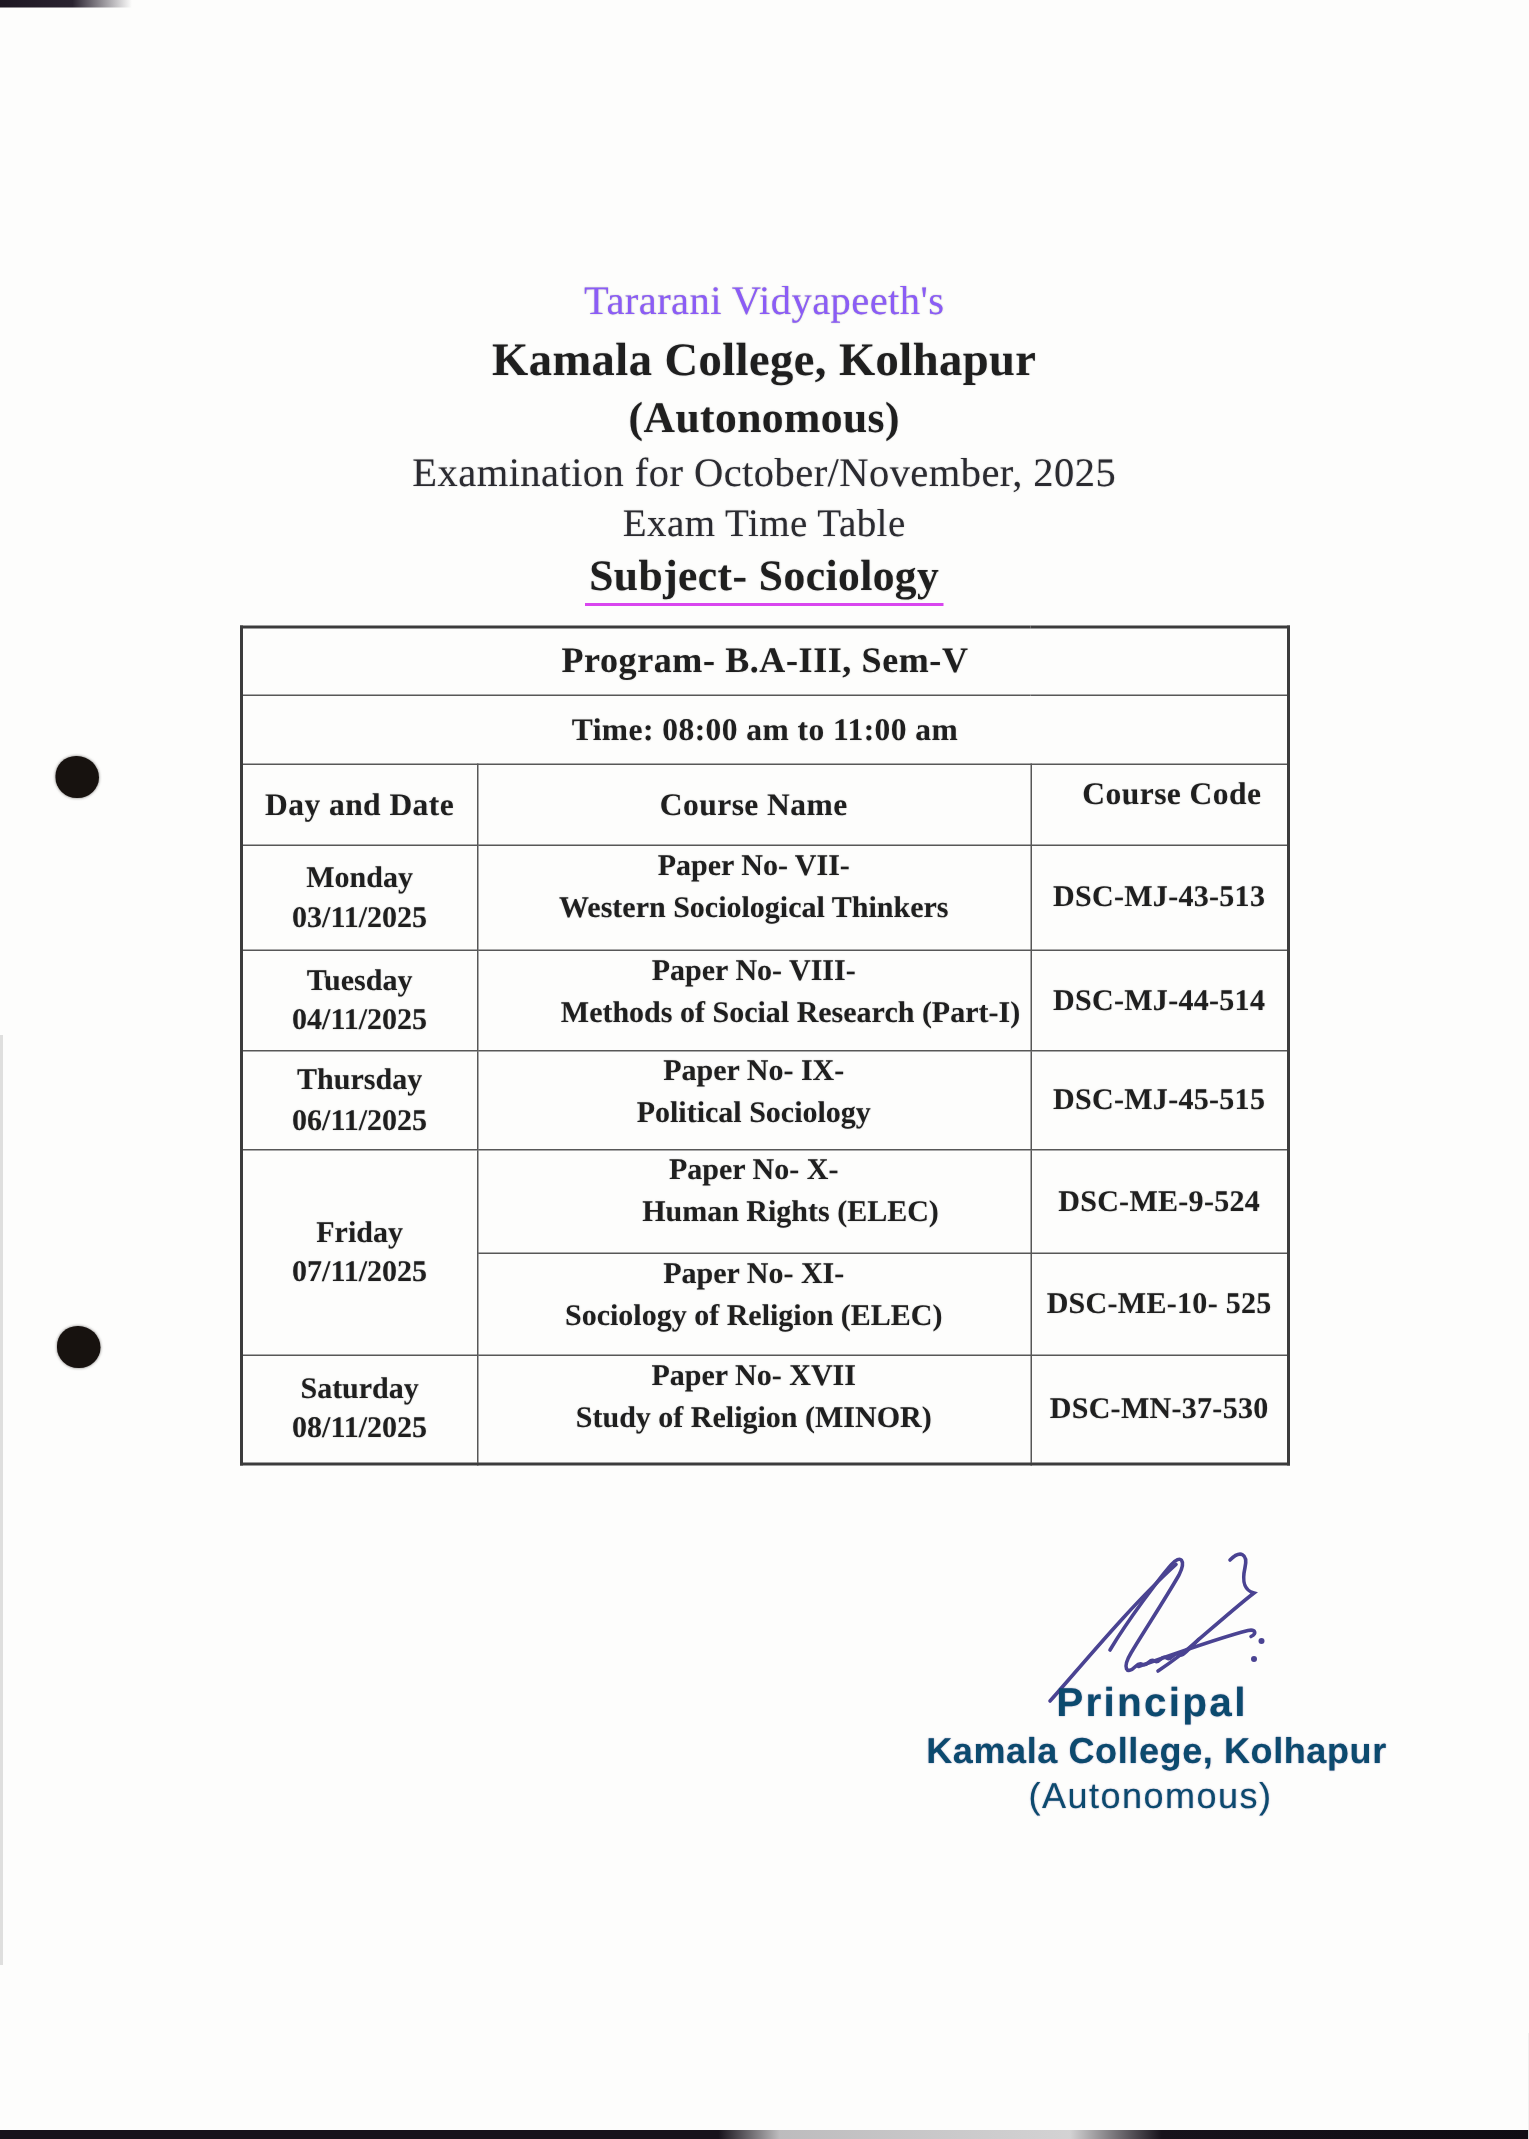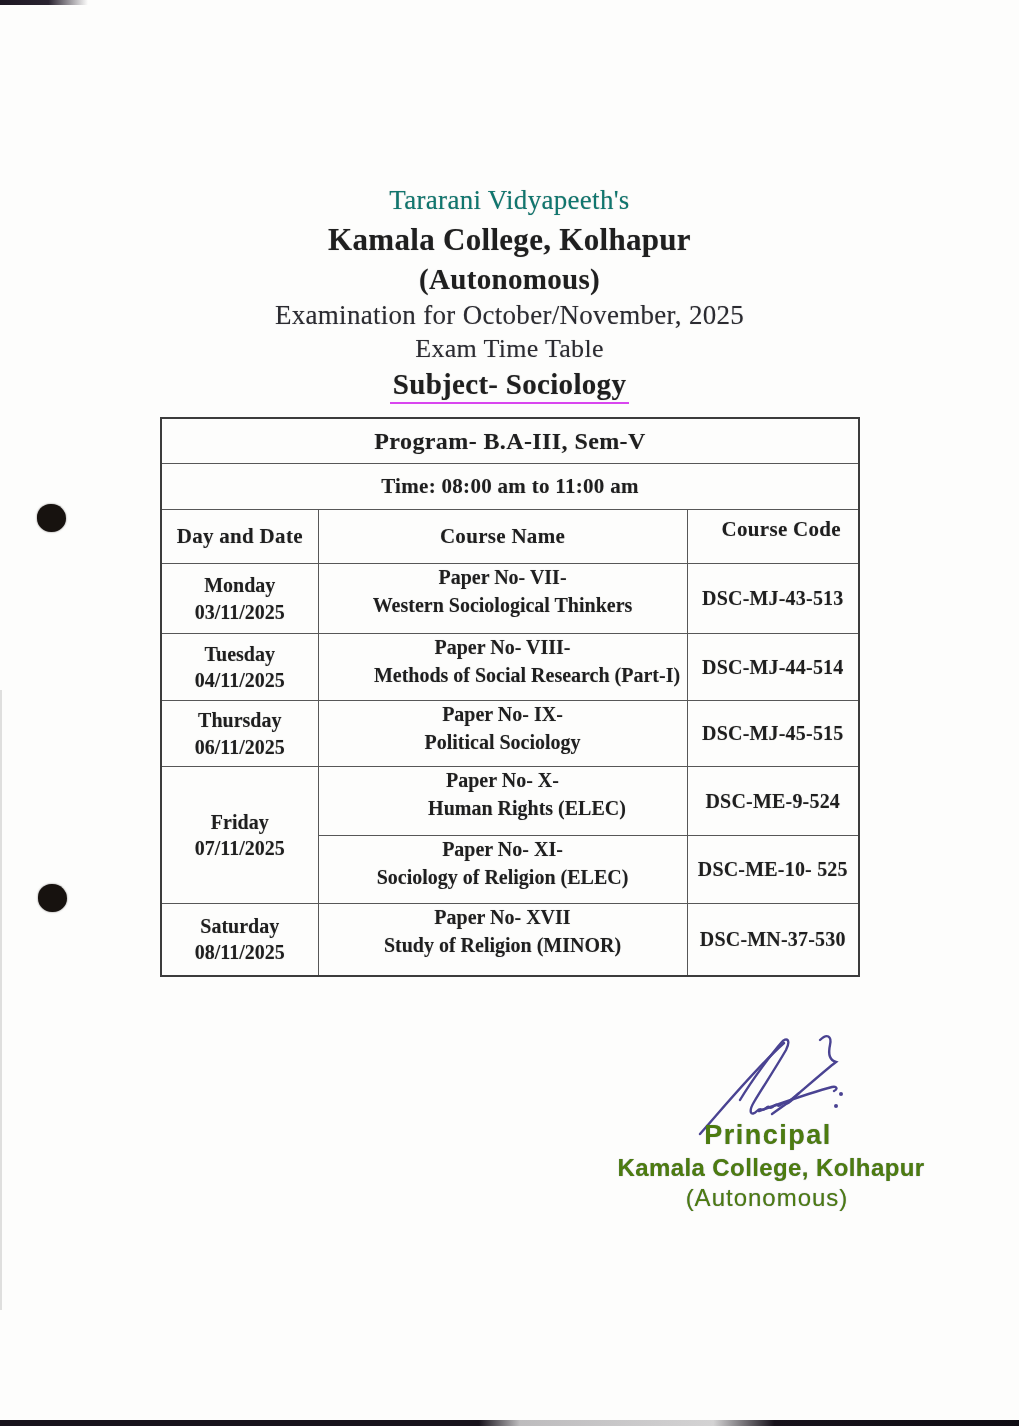--- a/index.html
+++ b/index.html
@@ -35,21 +35,21 @@
   .hole-1{left:37px;top:504px;}
   .hole-2{left:38px;top:884px;}
 
   
   .header{
     position:absolute;left:0;top:185px;width:1019px;
     text-align:center;
     text-shadow:0 0 1px rgba(40,40,40,.35);
     letter-spacing:.3px;
   }
-  .h-line1{font-size:27px;color:#0f766e;}
+  .h-line1{font-size:27px;color:#8b5cf6;}
   .h-line2{font-size:31px;font-weight:700;margin-top:6px;}
   .h-line3{font-size:29px;font-weight:700;margin-top:5px;}
   .h-line4{font-size:27px;margin-top:4px;color:#2b2b31;}
   .h-line5{font-size:26px;margin-top:3px;color:#2b2b31;}
   .h-line6{font-size:29px;font-weight:700;margin-top:4px;}
   .h-line6 .subject-underline{
     display:inline-block;border-bottom:2px solid #d946ef;padding:0 3px 1px 3px;
   }
 
   
@@ -73,21 +73,21 @@
   td.course-cell .course-title.indent{padding-left:9px;margin-left:40px;}
   td.code-cell{font-size:20px;text-align:center;vertical-align:middle;letter-spacing:.2px;}
   .two-line span{display:block;}
 
   
   .sig-block{position:absolute;left:600px;top:1030px;width:340px;height:200px;}
   .sig-svg{position:absolute;left:80px;top:0;}
   .stamp{
     position:absolute;left:0;top:90px;width:340px;text-align:center;
     font-family:"Liberation Sans","DejaVu Sans",sans-serif;
-    color:#4d7c0f;
+    color:#0c4a6e;
     text-shadow:0 0 1px rgba(43,40,119,.55);
   }
   .stamp-role{font-size:27px;font-weight:700;letter-spacing:1.5px;margin-left:-4px;}
   .stamp-org{font-size:24px;font-weight:700;letter-spacing:.4px;margin-top:3px;margin-left:2px;}
   .stamp-auto{font-size:24px;font-weight:400;letter-spacing:1px;margin-top:2px;margin-left:-6px;}
 </style>
 </head>
 <body>
 
 <div class="page">

